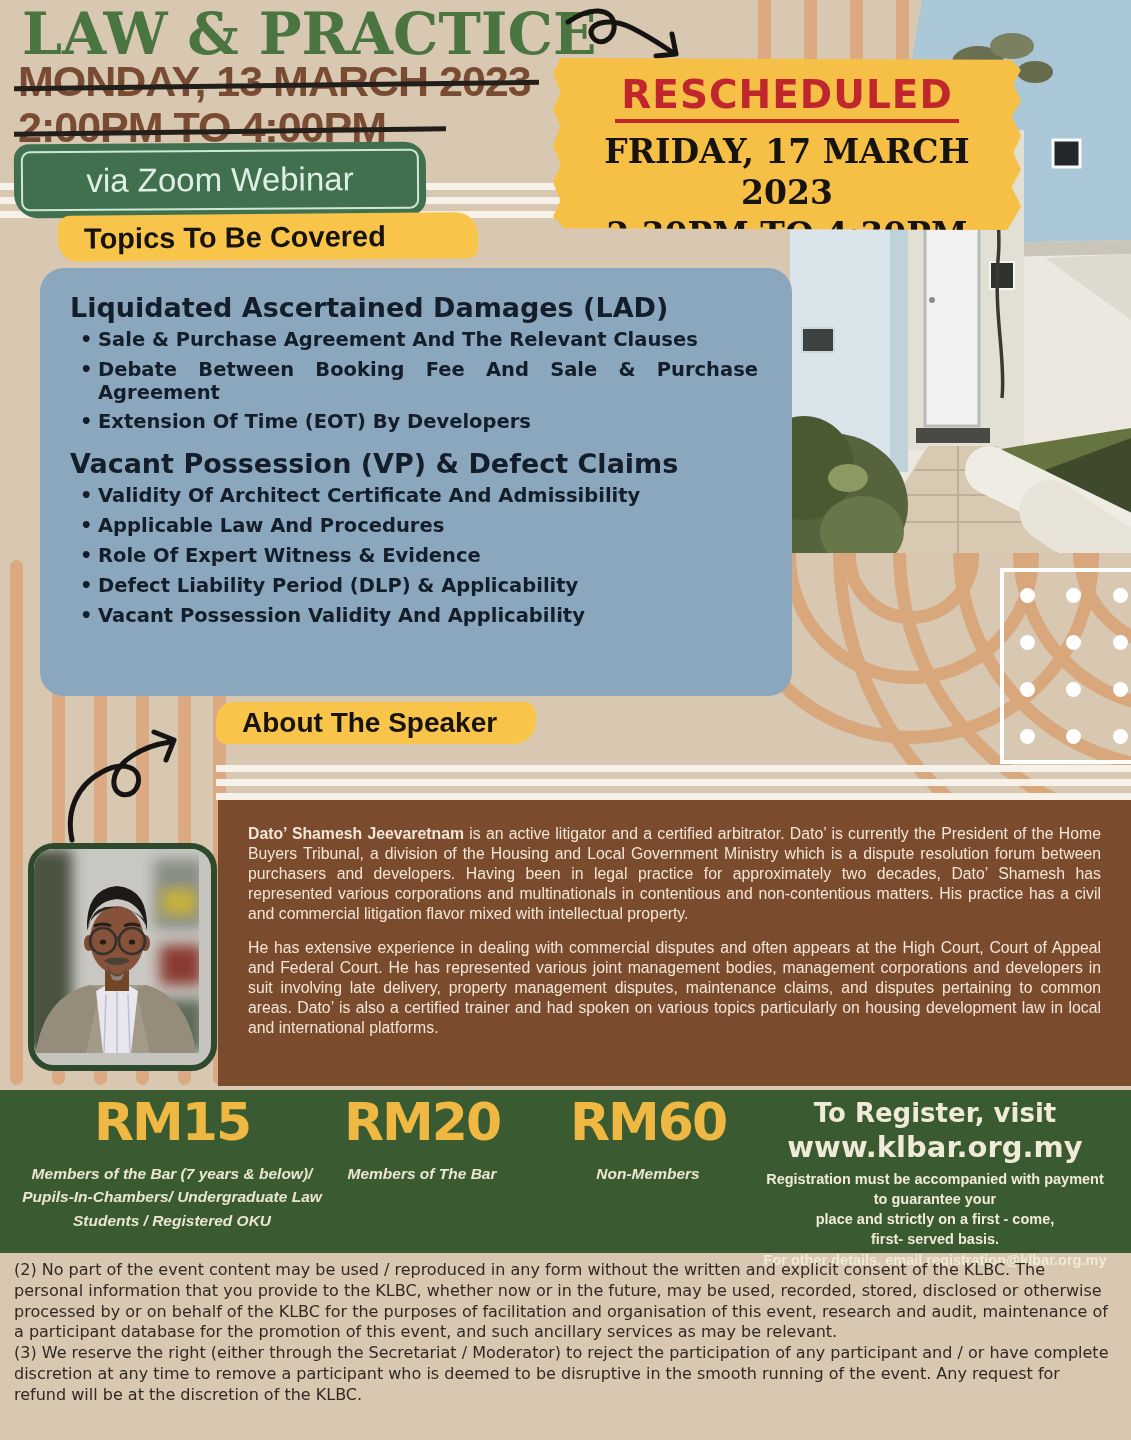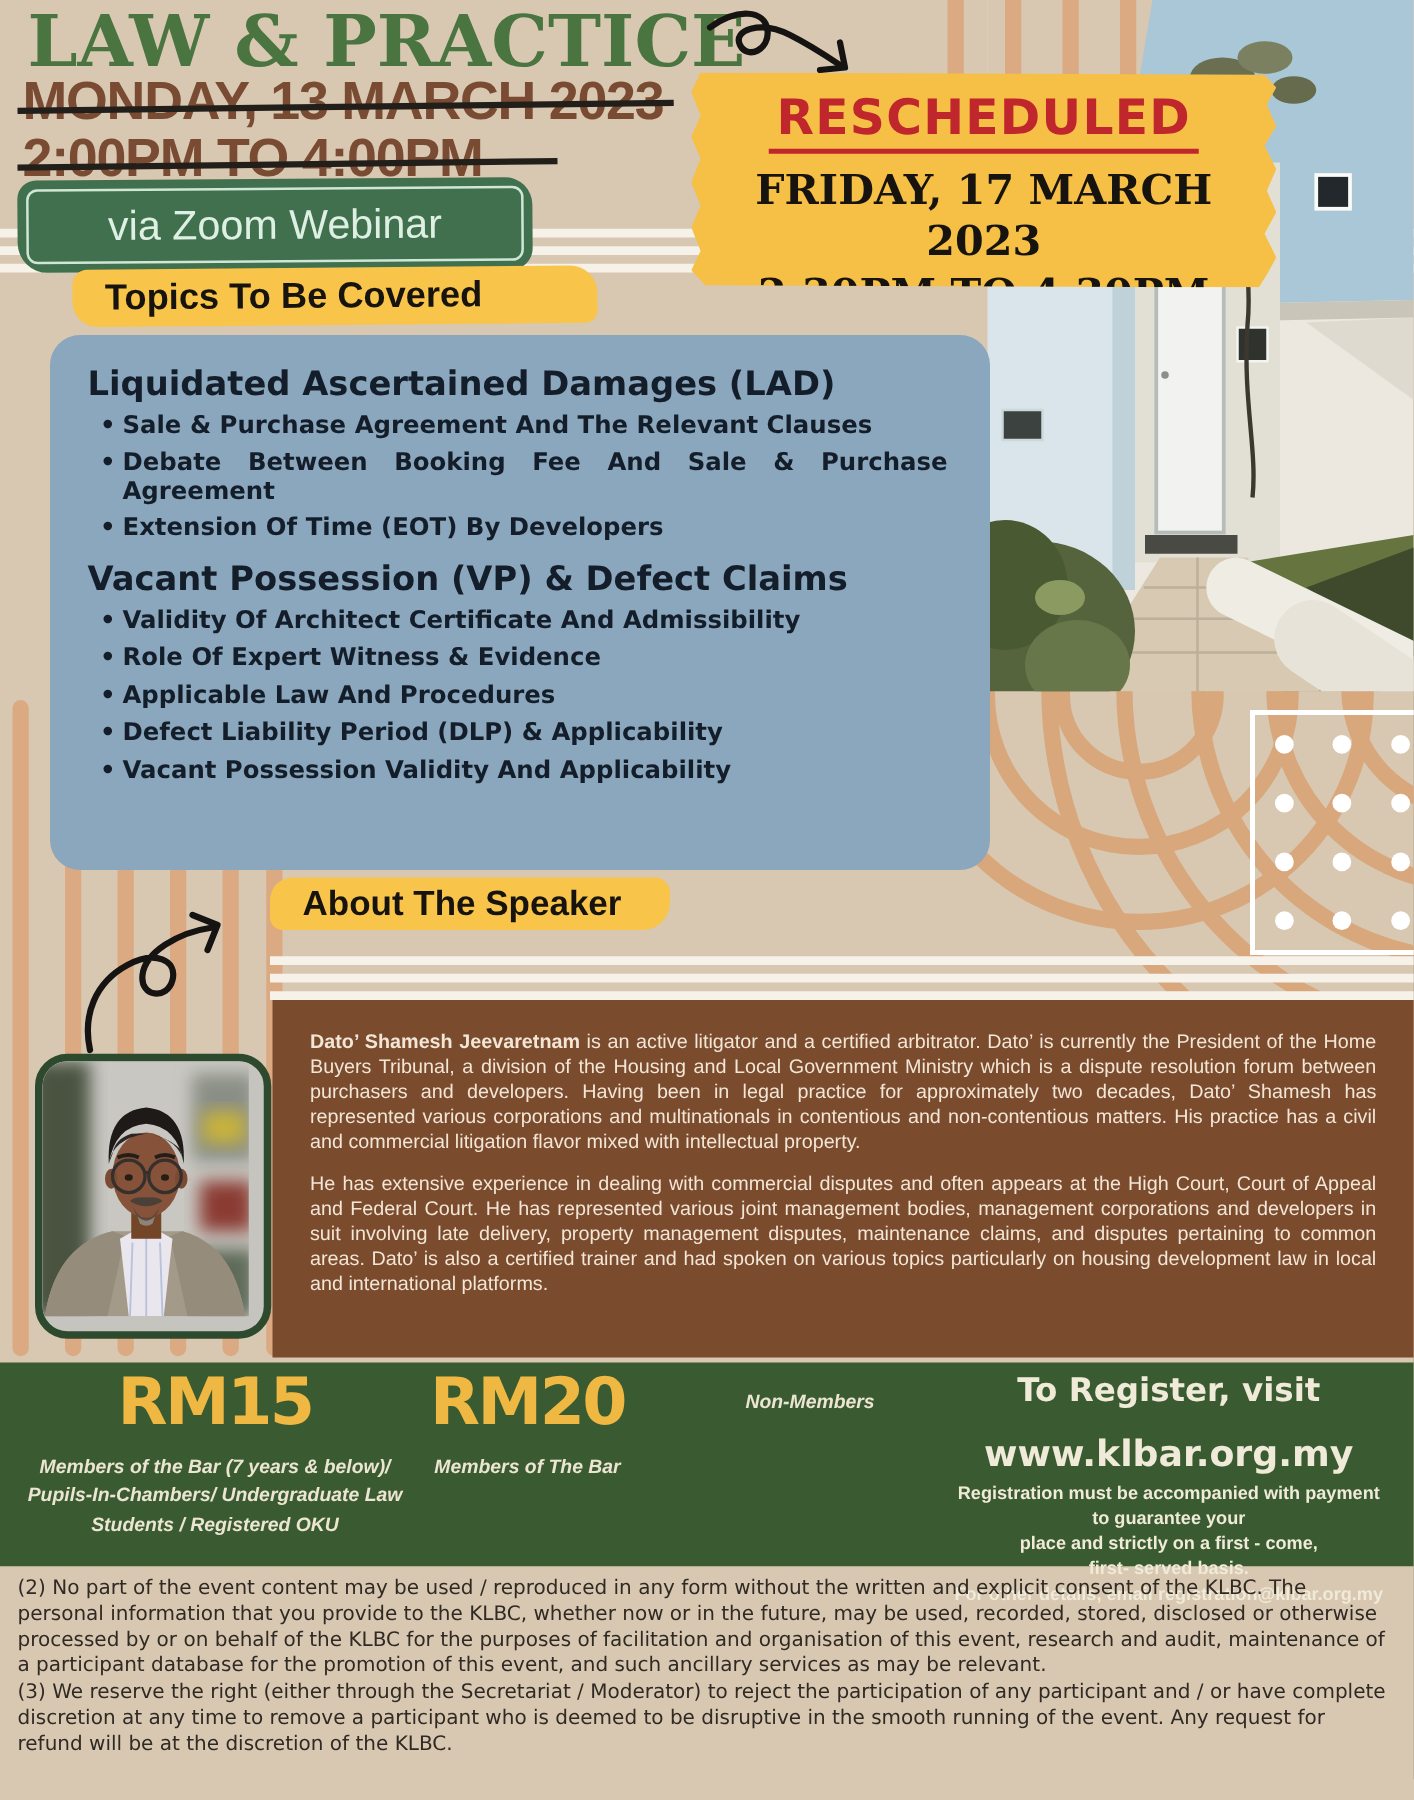--- a/index.html
+++ b/index.html
@@ -83,21 +83,21 @@
 
   
   .footer{left:0;top:1090px;width:1131px;height:163px;background:#3a5b31;}
   .price-col{position:absolute;text-align:center;color:#ece5d2;}
   .price{font-family:"DejaVu Sans",sans-serif;font-weight:bold;font-size:52px;
     letter-spacing:-2px;color:#efb843;line-height:1;}
   .price-label{margin-top:14px;font-family:"Liberation Sans",sans-serif;font-style:italic;
     font-weight:bold;font-size:15.5px;line-height:1.5;color:#ece5d2;}
   .register{position:absolute;left:745px;top:8px;width:380px;text-align:center;color:#f0ead8;}
   .reg-line1{font-size:26px;font-weight:bold;font-family:"DejaVu Sans",sans-serif;}
-  .reg-line2{font-size:29px;font-weight:bold;font-family:"DejaVu Sans",sans-serif;margin-top:18px;}
+  .reg-line2{font-size:29px;font-weight:bold;font-family:"DejaVu Sans",sans-serif;margin-top:2px;}
   .reg-note{font-family:"Liberation Sans",sans-serif;font-weight:bold;font-size:14.5px;
     line-height:1.32;margin-top:1px;}
   .reg-notes{margin-top:6px;}
 
   
   .terms{left:0;top:1253px;width:1131px;box-sizing:border-box;padding:7px 14px 0 14px;}
   .terms p{margin:0;font-family:"DejaVu Sans",sans-serif;font-size:16px;line-height:1.3;
     color:#2f2a24;text-align:left;}
 
   svg{display:block;}
@@ -227,22 +227,22 @@
   <div class="abs topics-box">
     <h3 class="topic-title">Liquidated Ascertained Damages (LAD)</h3>
     <ul class="bullets">
       <li>Sale &amp; Purchase Agreement And The Relevant Clauses</li>
       <li>Debate Between Booking Fee And Sale &amp; Purchase Agreement</li>
       <li>Extension Of Time (EOT) By Developers</li>
     </ul>
     <h3 class="topic-title" style="margin-top:14px;">Vacant Possession (VP) &amp; Defect Claims</h3>
     <ul class="bullets">
       <li>Validity Of Architect Certificate And Admissibility</li>
+      <li>Applicable Law And Procedures</li>
       <li>Role Of Expert Witness &amp; Evidence</li>
-      <li>Applicable Law And Procedures</li>
       <li>Defect Liability Period (DLP) &amp; Applicability</li>
       <li>Vacant Possession Validity And Applicability</li>
     </ul>
   </div>
 
   <div class="abs band band-speaker">About The Speaker</div>
 
   <div class="abs" style="left:58px;top:728px;">
     <svg width="150" height="118" viewBox="0 0 150 118">
       <path d="M14,112 C8,84 18,58 44,44 C66,32 84,40 80,56 C76,72 54,70 56,52 C58,34 84,18 112,14" fill="none" stroke="#161412" stroke-width="5" stroke-linecap="round"></path>
@@ -297,20 +297,21 @@
   <div class="abs footer">
     <div class="price-col" style="left:12px;top:6px;width:320px;">
       <div class="price">RM15</div>
       <div class="price-label">Members of the Bar (7 years &amp; below)/ Pupils-In-Chambers/ Undergraduate Law Students / Registered OKU</div>
     </div>
     <div class="price-col" style="left:330px;top:6px;width:184px;">
       <div class="price">RM20</div>
       <div class="price-label">Members of The Bar</div>
     </div>
     <div class="price-col" style="left:556px;top:6px;width:184px;">
+      <div class="price">RM60</div>
       <div class="price-label">Non-Members</div>
     </div>
     <div class="register">
       <div class="reg-line1">To Register, visit</div>
       <div class="reg-line2">www.klbar.org.my</div>
       <div class="reg-notes">
         <div class="reg-note">Registration must be accompanied with payment</div>
         <div class="reg-note">to guarantee your</div>
         <div class="reg-note">place and strictly on a first - come,</div>
         <div class="reg-note">first- served basis.</div>

